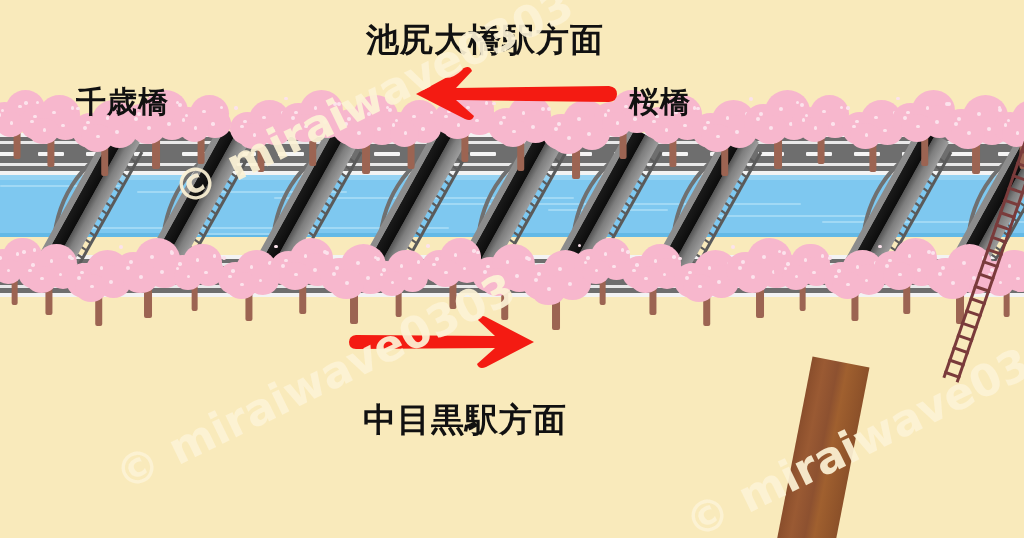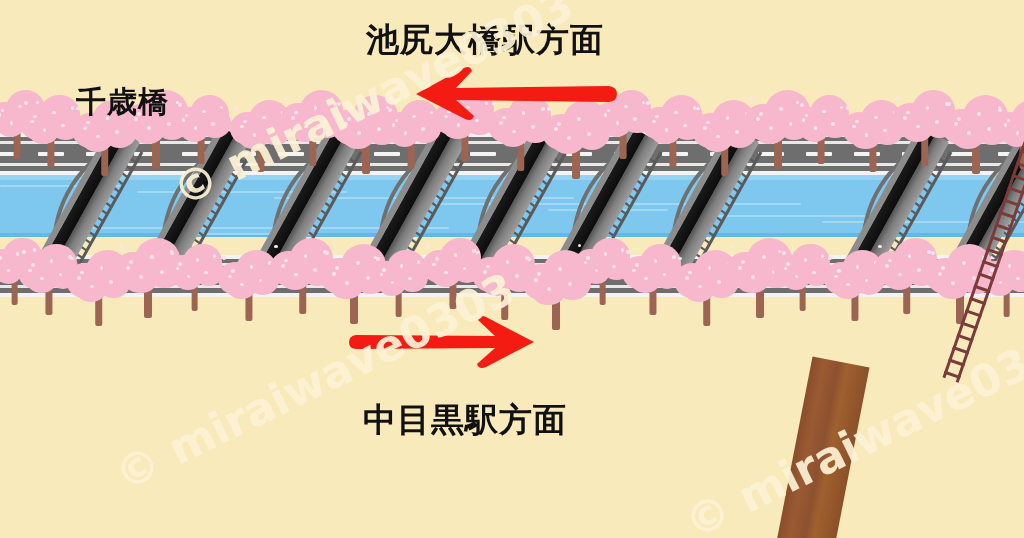--- a/index.html
+++ b/index.html
@@ -994,19 +994,20 @@
   <svg class="arrow" id="arrow-left" viewBox="0 0 215 58" width="215" height="58" style="left: 404px; top: 64px;">
     <path d="M12 30 L60 4 Q66 1 68 7 L52 24 L205 22 Q213 23 213 30 Q213 37 205 38 L52 36 L70 52 Q68 58 61 55 Z" fill="#f41b12"></path>
   </svg>
 
   <svg class="arrow" id="arrow-right" viewBox="0 0 198 56" width="198" height="56" style="left: 348px; top: 314px;">
     <path d="M186 28 L138 3 Q132 0 130 6 L147 22 L8 21 Q1 22 1 28 Q1 35 8 35 L147 34 L129 50 Q131 56 138 53 Z" fill="#f41b12"></path>
   </svg>
 
   <div class="label" style="left:366px;top:18px;font-size:33px;">池尻大橋駅方面</div>
   <div class="label" style="left:76px;top:82px;font-size:30px;">千歳橋</div>
+  <div class="label" style="left:629px;top:82px;font-size:30px;">桜橋</div>
   <div class="label" style="left:363px;top:398px;font-size:33px;">中目黒駅方面</div>
 
   <div class="wm" style="left:176px;top:168px;font-size:44px;transform:rotate(-26deg);">© miraiwave0303</div>
   <div class="wm" style="left:118px;top:452px;font-size:44px;transform:rotate(-26deg);">© miraiwave0303</div>
   <div class="wm" style="left:688px;top:500px;font-size:44px;transform:rotate(-26deg);">© miraiwave0303</div>
 
 </div>
 
 </body></html>

